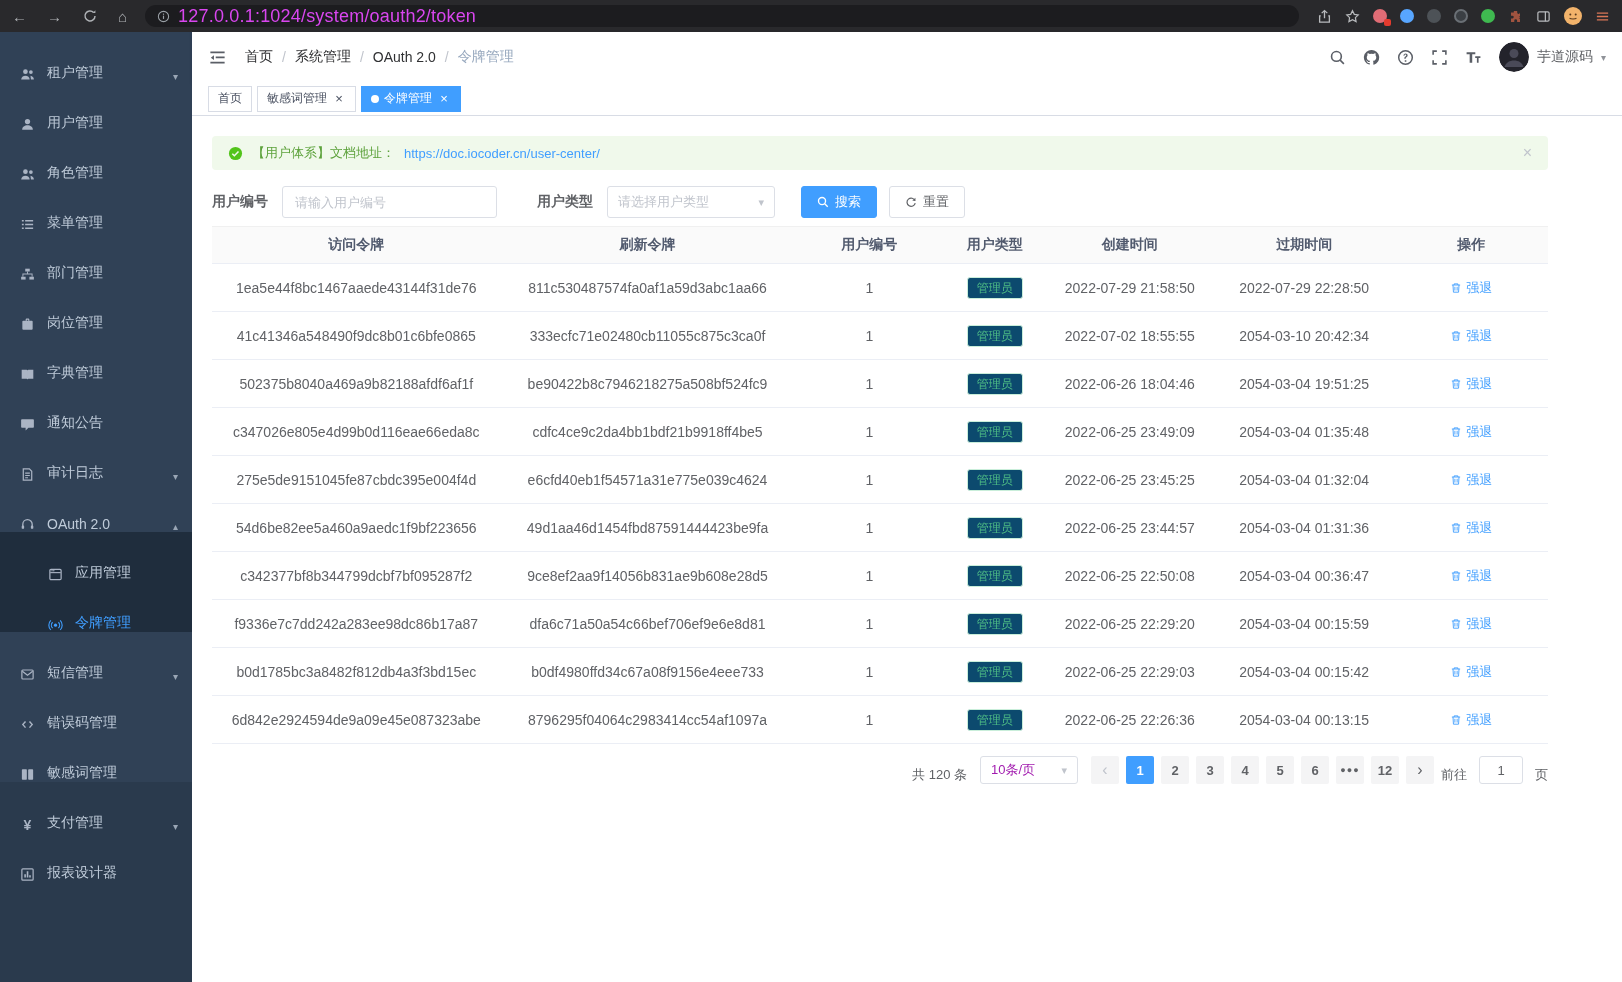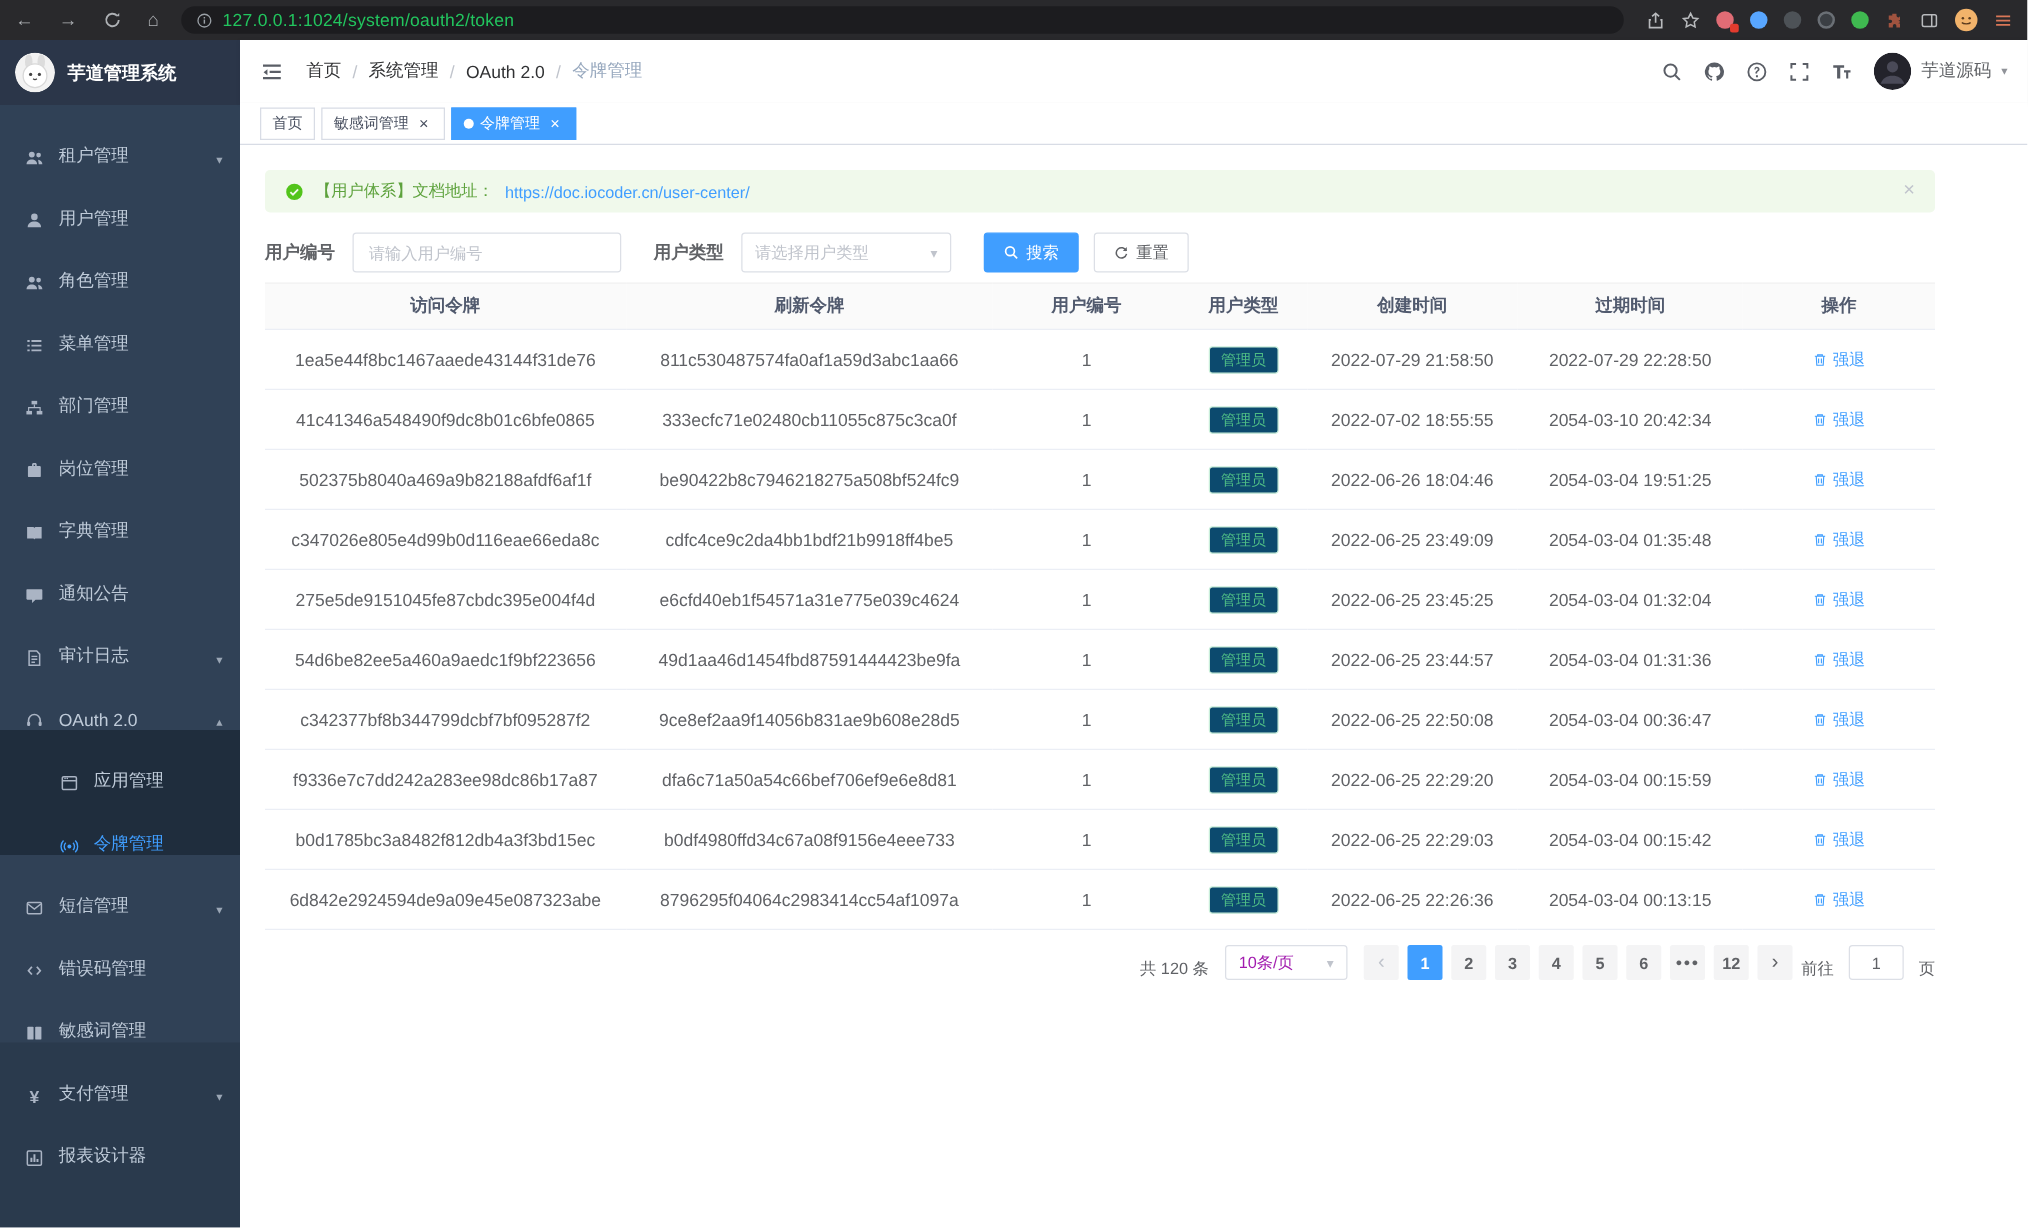--- a/index.html
+++ b/index.html
@@ -8,21 +8,21 @@
   .icon{display:inline-flex;width:16px;height:16px;align-items:center;justify-content:center;flex:none}
   .icon svg{display:block;width:100%;height:100%}
   .screen{width:1622px;height:982px;display:flex;flex-direction:column}
 
   
   .browser-bar{height:32px;background:#29292c;display:flex;align-items:center;gap:8px;padding:0 12px;flex:none}
   .nav-btns{display:flex;gap:20px;align-items:center;color:#aeb1b5;font-size:15px}
   .nav-btn{cursor:pointer;display:inline-flex;align-items:center}
   .url-bar{flex:1;height:22px;margin:0 10px;background:#1c1c1f;border-radius:12px;display:flex;align-items:center;gap:8px;padding:0 12px;color:#cfd1d4;cursor:text}
   .url-bar .icon{width:13px;height:13px;color:#9aa0a6}
-  .url-text{font-size:14px;color:#22c55e;letter-spacing:.2px}
+  .url-text{font-size:18px;color:#d946ef;letter-spacing:.2px}
   .browser-actions{display:flex;align-items:center;gap:13px;color:#b8babd}
   .browser-actions .icon{width:15px;height:15px;cursor:pointer}
   .b-dot{width:14px;height:14px;border-radius:50%;flex:none;cursor:pointer}
   .ext-wrap{position:relative;display:inline-flex}
   .ext-badge{position:absolute;right:-4px;bottom:-3px;width:7px;height:7px;border-radius:2px;background:#e33b2e}
   .profile-avatar{width:18px;height:18px;border-radius:50%;flex:none;cursor:pointer}
 
   
   .app{flex:1;display:flex;min-height:0}
   .sidebar{width:192px;background:#304156;color:#bfcbd9;display:flex;flex-direction:column;flex:none}
@@ -67,21 +67,21 @@
 
   
   .content{flex:1;padding:20px 74px 0 20px;overflow:hidden}
   .alert{height:34px;background:#f0f9eb;border-radius:4px;display:flex;align-items:center;gap:9px;padding:0 16px;font-size:13px;color:#5da23c}
   .alert .icon{width:15px;height:15px;color:#52c41a}
   .alert-link{color:#409eff;text-decoration:none;cursor:pointer}
   .alert-close{margin-left:auto;color:#c0c4cc;font-size:16px;cursor:pointer;line-height:1}
 
   .filters{display:flex;align-items:center;margin-top:16px;font-size:14px}
   .f-label{font-weight:bold;color:#606266;margin-right:14px;white-space:nowrap}
-  .f-input{width:215px;height:32px;border:1px solid #dcdfe6;border-radius:3px;padding:4px 12px;font-size:13px;color:#606266;outline:none;margin-right:26px;font-family:inherit}
+  .f-input{width:215px;height:32px;border:1px solid #dcdfe6;border-radius:3px;padding:4px 12px;font-size:13px;color:#606266;outline:none;margin-right:40px;font-family:inherit}
   .f-input::placeholder{color:#c0c4cc}
   .select{height:32px;border:1px solid #dcdfe6;border-radius:3px;display:flex;align-items:center;justify-content:space-between;padding:0 10px;color:#c0c4cc;font-size:13px;background:#fff;cursor:pointer}
   .f-select{width:168px;margin-right:26px}
   .select-arrow{color:#c0c4cc;font-size:11px;margin-left:6px}
   .btn{height:32px;border-radius:3px;display:inline-flex;align-items:center;gap:6px;padding:0 15px;font-size:13px;border:1px solid #dcdfe6;background:#fff;color:#606266;cursor:pointer;font-family:inherit}
   .btn .icon{width:12px;height:12px}
   .btn-primary{background:#409eff;border-color:#409eff;color:#fff;margin-right:12px}
 
   .token-table{width:100%;margin-top:8px;border-collapse:collapse;table-layout:fixed;font-size:14px}
   .token-table th{height:37px;background:#fafafa;color:#515a6e;font-weight:bold;border-top:1px solid #f0f0f0;border-bottom:1px solid #ebeef5;text-align:center}
@@ -169,34 +169,20 @@
           <svg viewBox="0 0 16 16" fill="currentColor">
             <path d="M2 3.6h12v1.5H2zM2 7.2h12v1.5H2zM2 10.8h12v1.5H2z"></path>
           </svg>
         </span>
     </div>
   </div>
 
   <div class="app">
 
     <aside class="sidebar">
-      <div class="logo">
-        <span class="logo-img">
-          <svg viewBox="0 0 32 32">
-              <circle cx="16" cy="16" r="16" fill="#f2f2f2"></circle>
-              <ellipse cx="11" cy="7.5" rx="3" ry="6" fill="#dcdcdc"></ellipse>
-              <ellipse cx="21" cy="7.5" rx="3" ry="6" fill="#dcdcdc"></ellipse>
-              <circle cx="16" cy="18.5" r="9.5" fill="#ffffff" stroke="#d8d8d8"></circle>
-              <circle cx="12.5" cy="17.5" r="1.3" fill="#444"></circle>
-              <circle cx="19.5" cy="17.5" r="1.3" fill="#444"></circle>
-              <path d="M14.5 21c1 .9 2 .9 3 0" stroke="#444" stroke-width="1" fill="none"></path>
-            </svg>
-        </span>
-        <span class="logo-title">芋道管理系统</span>
-      </div>
       <nav class="menu">
           <div class="menu-item">
             <span class="icon">
               <svg viewBox="0 0 16 16" fill="currentColor">
                 <circle cx="5.8" cy="5" r="2.5"></circle>
                 <path d="M1.3 13.2c0-2.5 2-4 4.5-4s4.5 1.5 4.5 4z"></path>
                 <circle cx="11.6" cy="5.4" r="2"></circle>
                 <path d="M11.2 9.3c2 .3 3.6 1.7 3.6 3.9h-3.1z"></path>
               </svg>
             </span>

